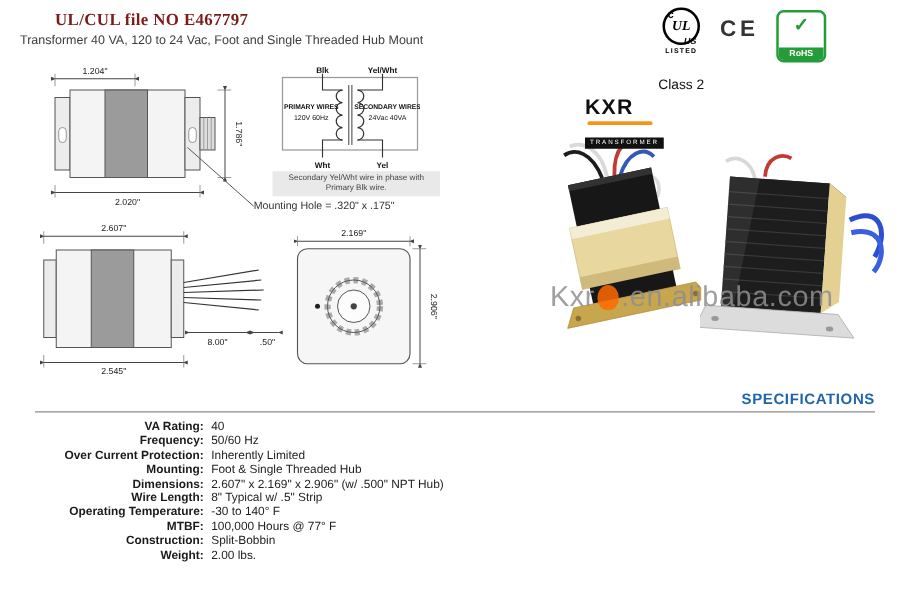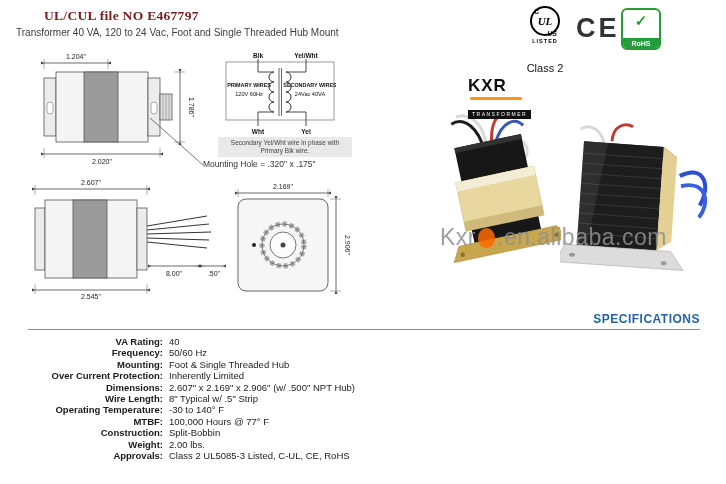--- a/index.html
+++ b/index.html
@@ -14,21 +14,21 @@
 
   
   .ul-wrap { position:absolute; left:520px; top:6px; width:50px; text-align:center; }
   .ul-circle { position:relative; width:26px; height:26px; margin:0 auto; border:2.5px solid #000;
                border-radius:50%; display:flex; align-items:center; justify-content:center; }
   .ul-mark { font-family:"Liberation Serif", serif; font-weight:bold; font-style:italic; font-size:11px; color:#000; }
   .ul-c  { position:absolute; left:2px; top:-2px; font-size:9px; font-weight:bold; color:#000; }
   .ul-us { position:absolute; right:1px; top:22px; font-size:7px; font-weight:bold; font-style:italic; color:#000; }
   .ul-listed { font-size:5.5px; letter-spacing:1px; font-weight:bold; color:#000; margin-top:2px; }
   .ul-class { font-size:11px; color:#111; margin-top:18px; }
-  .ce-mark { position:absolute; left:576px; top:13px; font-size:27px; font-weight:600; color:#333; letter-spacing:3px; }
+  .ce-mark { position:absolute; left:576px; top:13px; font-size:18px; font-weight:600; color:#333; letter-spacing:3px; }
   .rohs { position:absolute; left:621px; top:8px; width:36px; height:38px; border:2px solid #249c3a;
           border-radius:6px; background:#fff; display:flex; flex-direction:column; align-items:center;
           justify-content:space-between; overflow:hidden; }
   .rohs-check { font-size:15px; font-weight:bold; color:#249c3a; line-height:22px; }
   .rohs-label { width:100%; text-align:center; background:#249c3a; color:#fff; font-size:7px;
                 font-weight:bold; padding:1.5px 0; }
 
   
   .drawing { position:absolute; }
   .dim { font-size:7px; fill:#222; }
@@ -262,28 +262,28 @@
     <div class="specs-rule"></div>
     <div class="spec-row">
       <span class="spec-label">VA Rating:</span>
       <span class="spec-value">40</span>
     </div>
     <div class="spec-row">
       <span class="spec-label">Frequency:</span>
       <span class="spec-value">50/60 Hz</span>
     </div>
     <div class="spec-row">
+      <span class="spec-label">Over Current Protection:</span>
+      <span class="spec-value">Inherently Limited</span>
+    </div>
+    <div class="spec-row">
       <span class="spec-label">Mounting:</span>
       <span class="spec-value">Foot &amp; Single Threaded Hub</span>
     </div>
     <div class="spec-row">
-      <span class="spec-label">Over Current Protection:</span>
-      <span class="spec-value">Inherently Limited</span>
-    </div>
-    <div class="spec-row">
       <span class="spec-label">Dimensions:</span>
       <span class="spec-value">2.607" x 2.169" x 2.906" (w/ .500" NPT Hub)</span>
     </div>
     <div class="spec-row">
       <span class="spec-label">Wire Length:</span>
       <span class="spec-value">8" Typical w/ .5" Strip</span>
     </div>
     <div class="spec-row">
       <span class="spec-label">Operating Temperature:</span>
       <span class="spec-value">-30 to 140° F</span>
@@ -293,19 +293,15 @@
       <span class="spec-value">100,000 Hours @ 77° F</span>
     </div>
     <div class="spec-row">
       <span class="spec-label">Construction:</span>
       <span class="spec-value">Split-Bobbin</span>
     </div>
     <div class="spec-row">
       <span class="spec-label">Weight:</span>
       <span class="spec-value">2.00 lbs.</span>
     </div>
-    <div class="spec-row">
-      <span class="spec-label">Approvals:</span>
-      <span class="spec-value">Class 2 UL5085-3 Listed, C-UL, CE, RoHS</span>
-    </div>
   </div>
 
 </div>
 
 </body></html>

